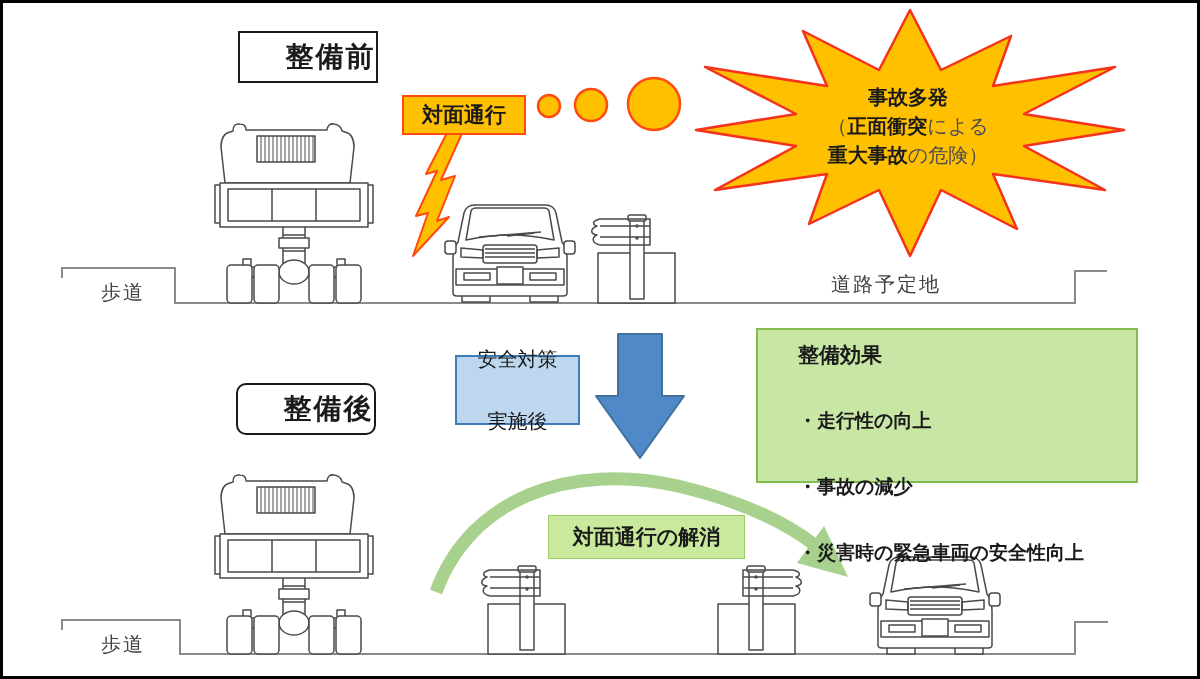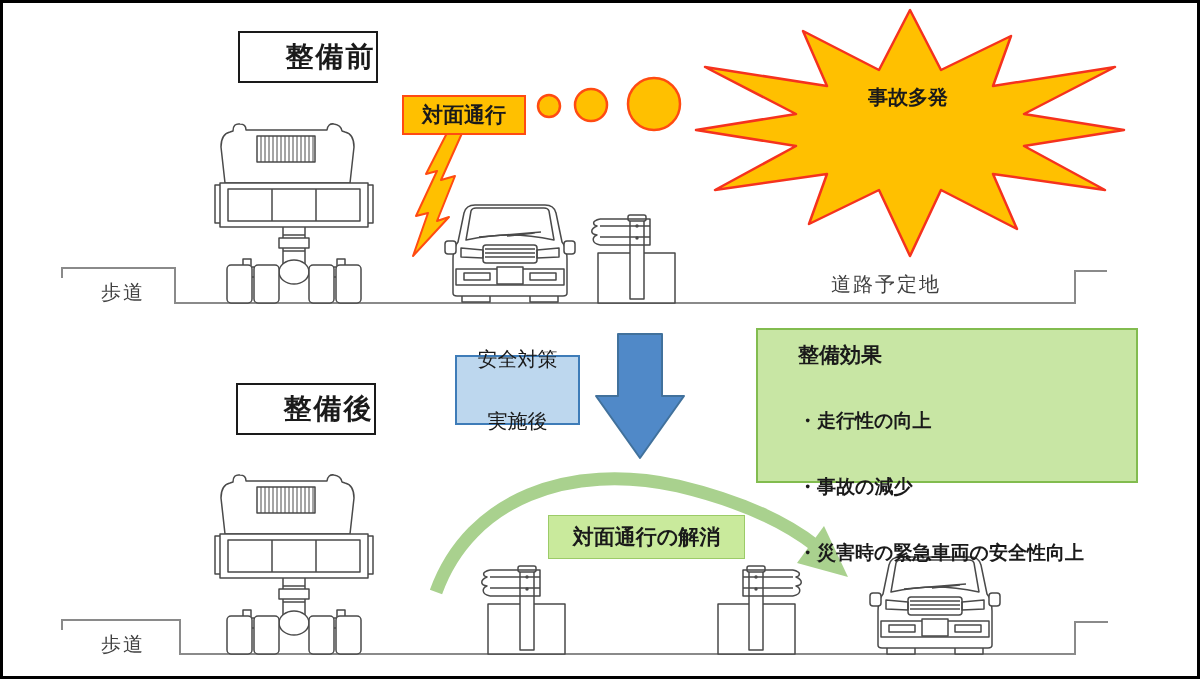--- a/index.html
+++ b/index.html
@@ -144,32 +144,34 @@
   <div class="abs section-box" style="left:235px;top:28px;">
     <span>整備前</span>
   </div>
 
   <div class="abs tag-orange" style="left:399px;top:92px;">
     <span>対面通行</span>
   </div>
 
   <div class="abs burst-text" style="left:755px;top:80px;">
     <div>事故多発</div>
+    <div><span class="reg">（</span><span>正面衝突</span><span class="reg">による</span></div>
+    <div><span>重大事故</span><span class="reg">の危険）</span></div>
   </div>
 
   <div class="abs ground-label" style="left:98px;top:276px;">歩道</div>
 
   <div class="abs ground-label" style="left:828px;top:268px;">道路予定地</div>
 
   <div class="abs blue-box" style="left:452px;top:352px;gap:34px;">
     <div>安全対策</div>
     <div>実施後</div>
   </div>
 
-  <div class="abs section-box" style="left:233px;top:380px;">
+  <div class="abs section-box" style="left:233px;top:380px;border-radius:10px;">
     <span>整備後</span>
   </div>
 
   <div class="abs effects-box" style="left:753px;top:325px;padding-left:40px;">
     <div class="effects-title">整備効果</div>
     <div class="effects-item">・走行性の向上</div>
     <div class="effects-item">・事故の減少</div>
     <div class="effects-item">・災害時の緊急車両の安全性向上</div>
   </div>
 

